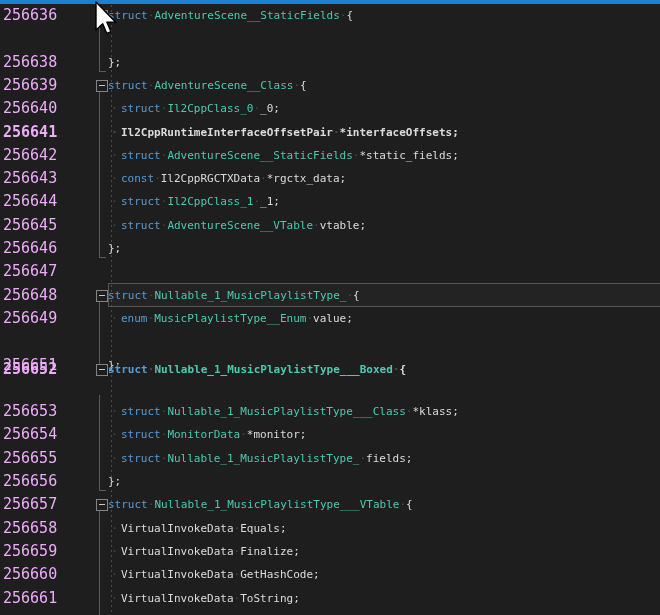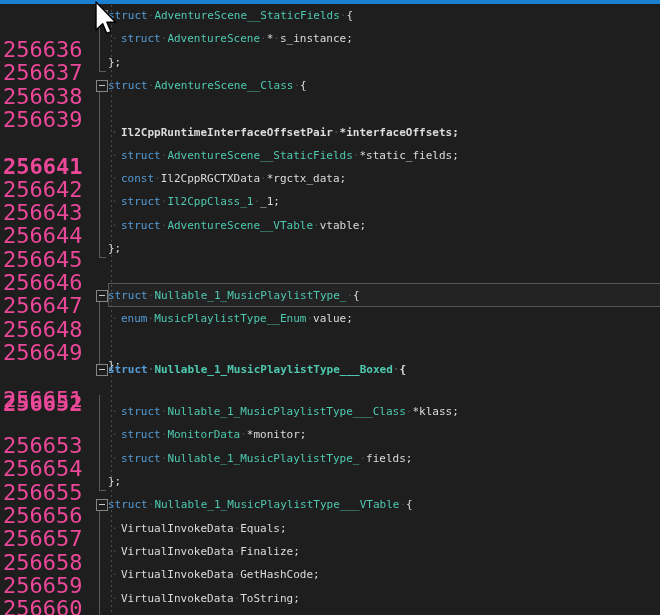--- a/index.html
+++ b/index.html
@@ -12,21 +12,21 @@
   .editor{position:absolute;top:4px;left:0;width:660px;height:611px;overflow:hidden;}
   .indent-guide{
     position:absolute;left:111px;top:1px;height:610px;width:1px;z-index:0;
     background:repeating-linear-gradient(to bottom,#4a4a4a 0 2px,transparent 2px 5px);
   }
   .bguide-v{position:absolute;left:99px;width:1px;background:#5a5a5a;z-index:0;}
   .bguide-h{position:absolute;left:99px;width:7px;height:1px;background:#5a5a5a;z-index:0;}
   .row{position:absolute;left:0;width:660px;height:23.3px;}
   .num{
     position:absolute;left:3px;top:0;height:23.3px;line-height:23.3px;
-    font-size:22px;color:#ec4899;z-index:2;white-space:pre;margin-top:34px;
+    font-size:15px;color:#f0abfc;z-index:2;white-space:pre;
   }
   .foldbox{
     position:absolute;left:96px;top:6px;width:12px;height:12px;box-sizing:border-box;
     border:1px solid #848484;background:#1e1e1e;z-index:3;
   }
   .foldbox::after{
     content:"";position:absolute;left:2px;right:2px;top:4px;border-top:1px solid #c8c8c8;
   }
   .code{
     position:absolute;left:108px;top:0;height:23.3px;line-height:23.3px;
@@ -49,32 +49,32 @@
 <div class="accent-bar"></div>
 
 <div class="editor">
   <div class="indent-guide"></div>
 
 <div class="row" style="top: 0px;">
       <span class="num">256636</span>
       <span class="foldbox"></span>
       <div class="code"><span class="k">struct</span><span class="w">·</span><span class="t">AdventureScene__StaticFields</span><span class="w">·</span><span class="p">{</span></div>
     </div>
-    <div class="row" style="top: 23.3px;">
-      <span class="num">256637</span>
-      <div class="code"><span class="i">·</span><span class="k">struct</span><span class="w">·</span><span class="t">AdventureScene</span><span class="w">·</span><span class="p">*</span><span class="w">·</span><span class="p">s_instance;</span></div>
-    </div>
     <div class="row" style="top: 46.6px;">
       <span class="num">256638</span>
       <div class="code"><span class="p">};</span></div>
     </div>
     <div class="row" style="top: 69.9px;">
       <span class="num">256639</span>
       <span class="foldbox"></span>
       <div class="code"><span class="k">struct</span><span class="w">·</span><span class="t">AdventureScene__Class</span><span class="w">·</span><span class="p">{</span></div>
+    </div>
+    <div class="row" style="top: 93.2px;">
+      <span class="num">256640</span>
+      <div class="code"><span class="i">·</span><span class="k">struct</span><span class="w">·</span><span class="t">Il2CppClass_0</span><span class="w">·</span><span class="p">_0;</span></div>
     </div>
     <div class="row" style="top: 116.5px; font-weight: bold;">
       <span class="num">256641</span>
       <div class="code"><span class="i">·</span><span class="p">Il2CppRuntimeInterfaceOffsetPair</span><span class="w">·</span><span class="p">*interfaceOffsets;</span></div>
     </div>
     <div class="row" style="top: 139.8px;">
       <span class="num">256642</span>
       <div class="code"><span class="i">·</span><span class="k">struct</span><span class="w">·</span><span class="t">AdventureScene__StaticFields</span><span class="w">·</span><span class="p">*static_fields;</span></div>
     </div>
     <div class="row" style="top: 163.1px;">

